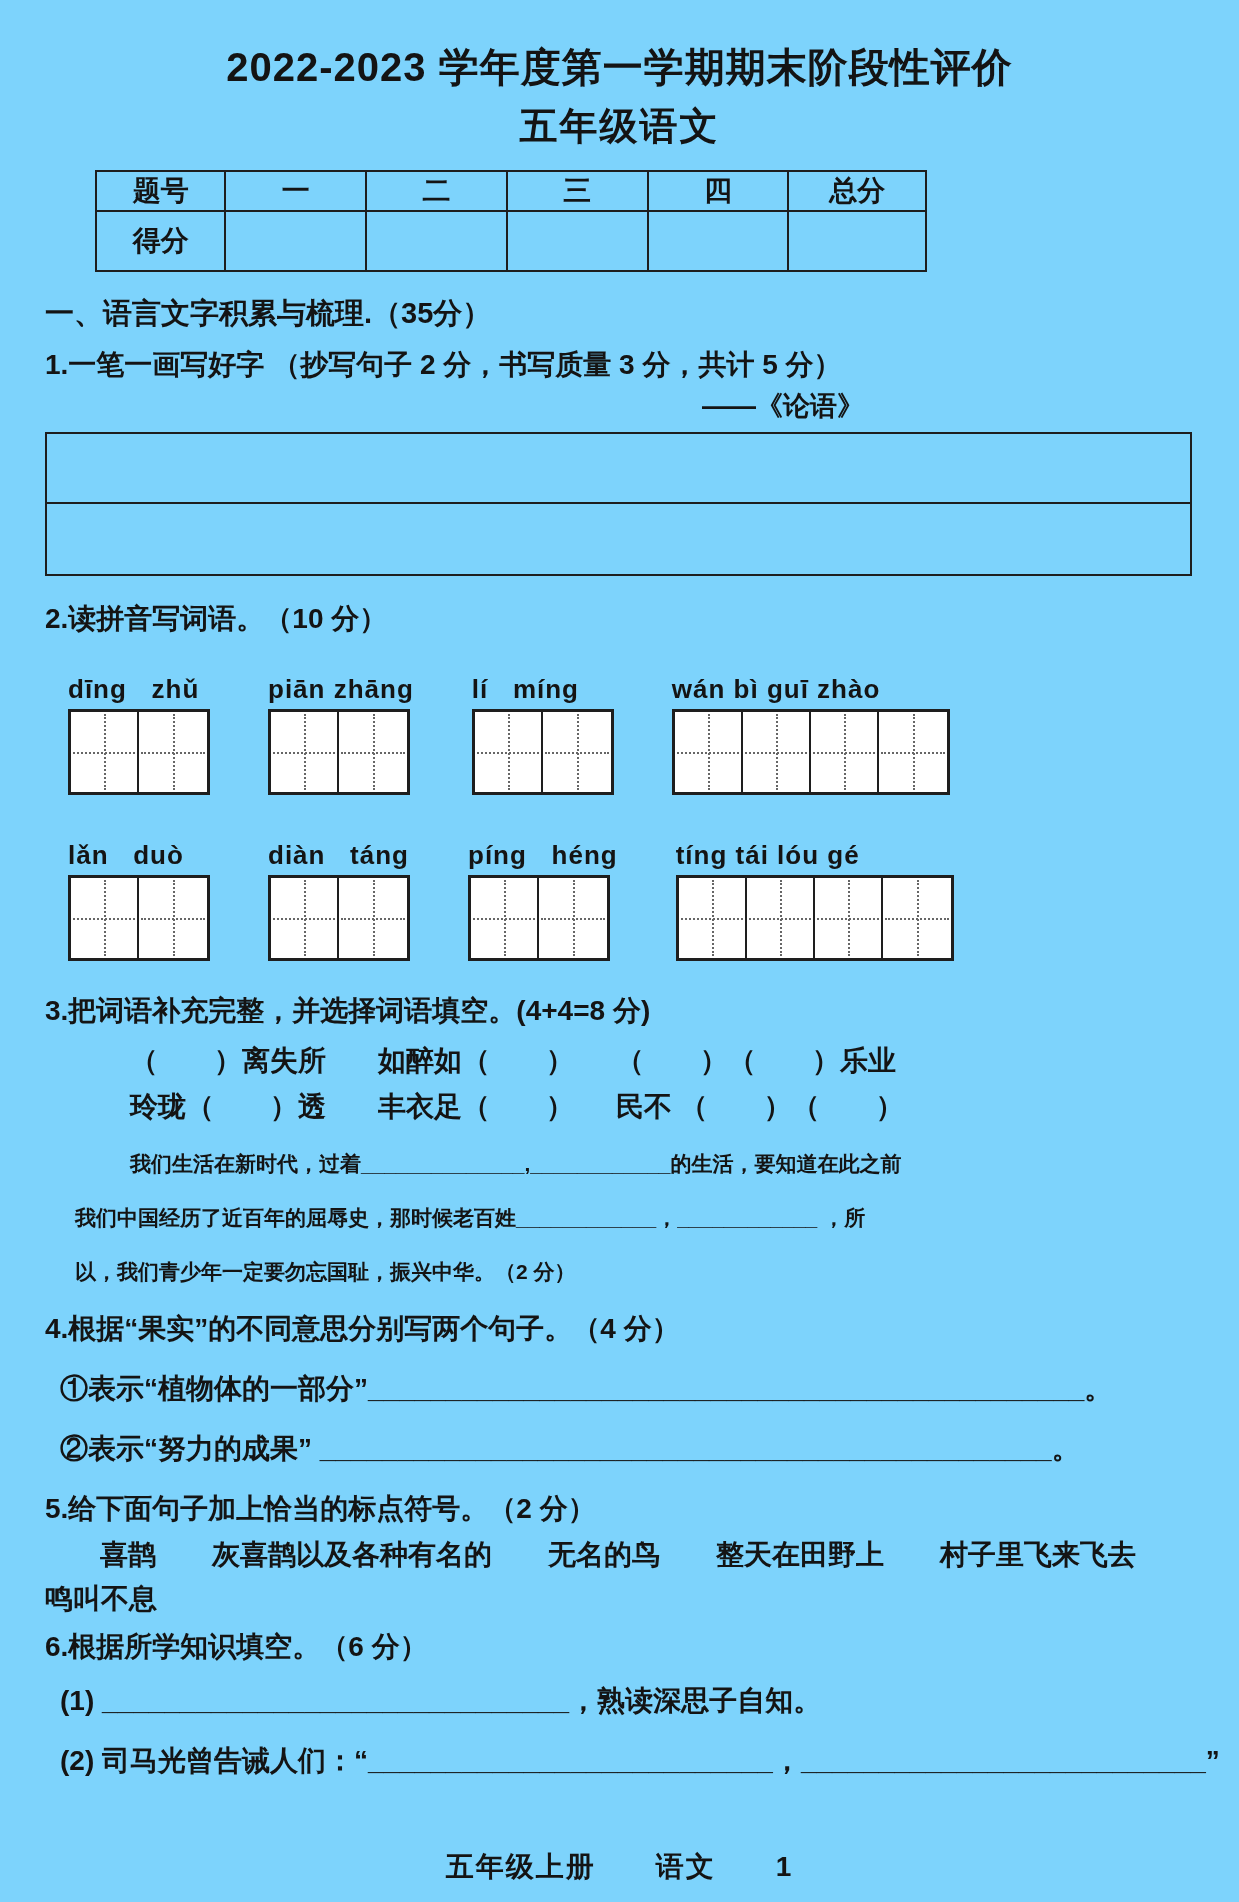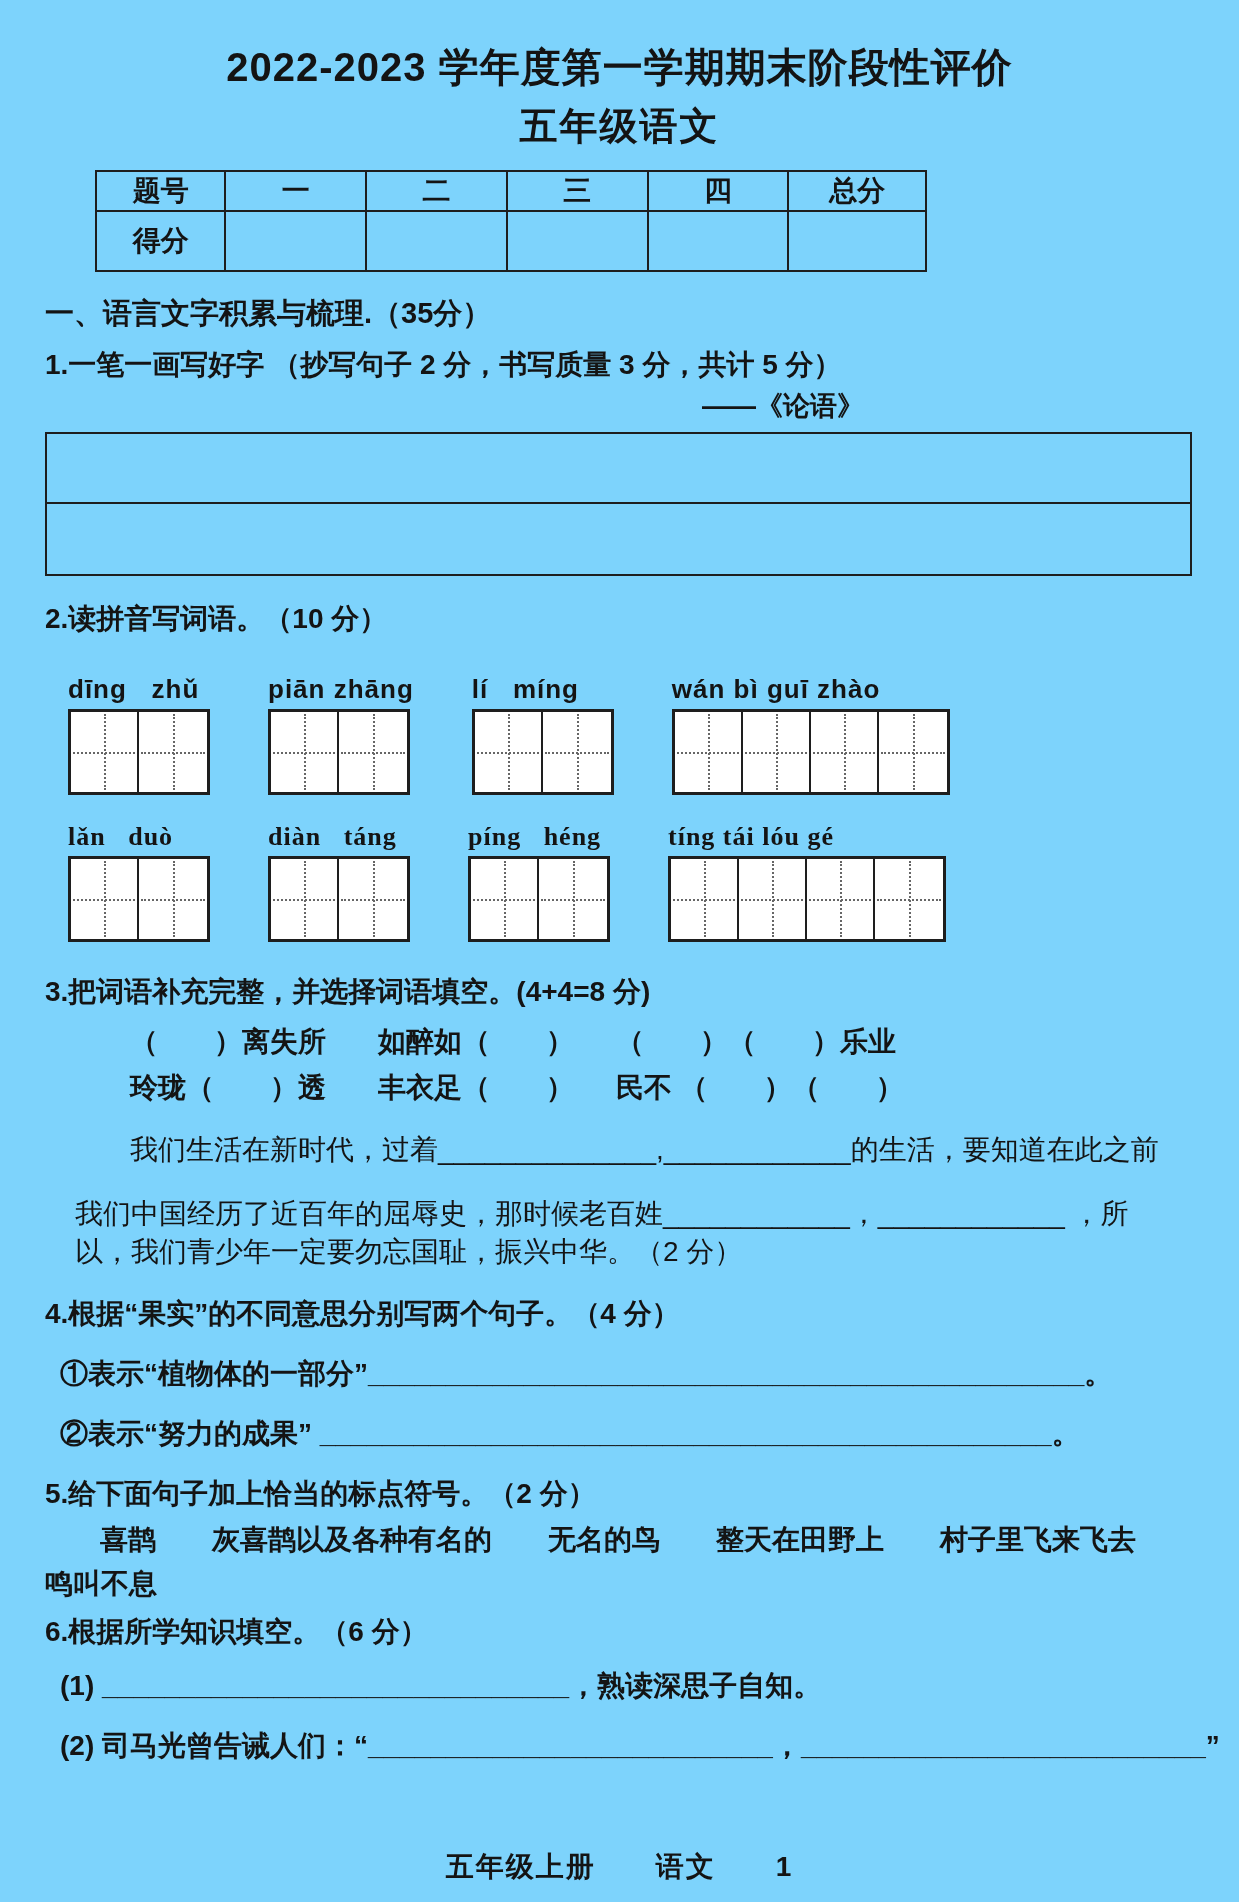--- a/index.html
+++ b/index.html
@@ -75,21 +75,21 @@
   .copy-row { height: 70px; }
   .copy-row:first-child { border-bottom: 2px solid #1e1e1e; }
 
   .q2-prompt { margin-top: 24px; }
   .words-row {
     display: flex;
     align-items: flex-end;
     padding-left: 23px;
   }
   .words-row.first { margin-top: 36px; }
-  .words-row.second { margin-top: 26px; font-family: Liberation Serif, serif; }
+  .words-row.second { margin-top: 44px; }
   .word-block { margin-right: 58px; }
   .word-block:last-child { margin-right: 0; }
   .pinyin {
     font-size: 26px;
     font-weight: 600;
     white-space: pre;
     text-align: left;
     margin-bottom: 4px;
     letter-spacing: 1px;
   }
@@ -127,27 +127,27 @@
     display: flex;
     margin-left: 85px;
     font-size: 28px;
     font-weight: 600;
   }
   .fill-row.r1 { margin-top: 12px; }
   .fill-row.r2 { margin-top: 8px; }
   .fill-col1 { width: 248px; }
   .fill-col2 { width: 238px; }
   .para-line {
-    font-size: 28px;
-    font-weight: 400;
+    font-size: 21px;
+    font-weight: 700;
     white-space: nowrap;
   }
   .para-1 { margin-top: 24px; margin-left: 85px; }
   .para-2 { margin-top: 26px; margin-left: 30px; }
-  .para-3 { margin-left: 30px; }
+  .para-3 { margin-top: 26px; margin-left: 30px; }
 
   .q4-prompt { margin-top: 24px; }
   .q-item {
     font-size: 28px;
     font-weight: 600;
     white-space: nowrap;
   }
   .q4-item1 { margin-top: 22px; margin-left: 15px; }
   .q4-item2 { margin-top: 22px; margin-left: 15px; }
 

